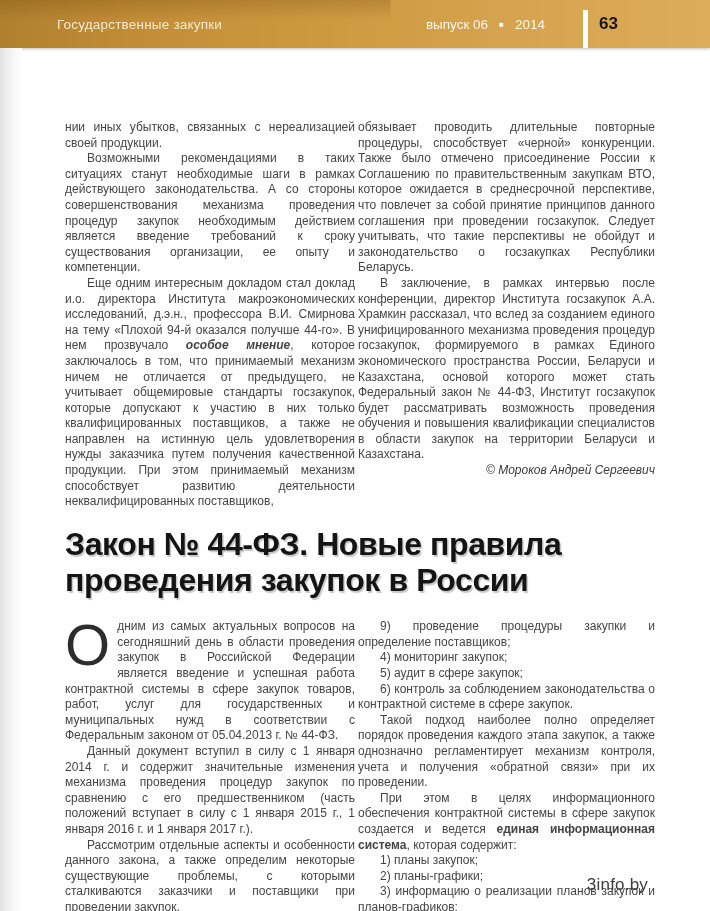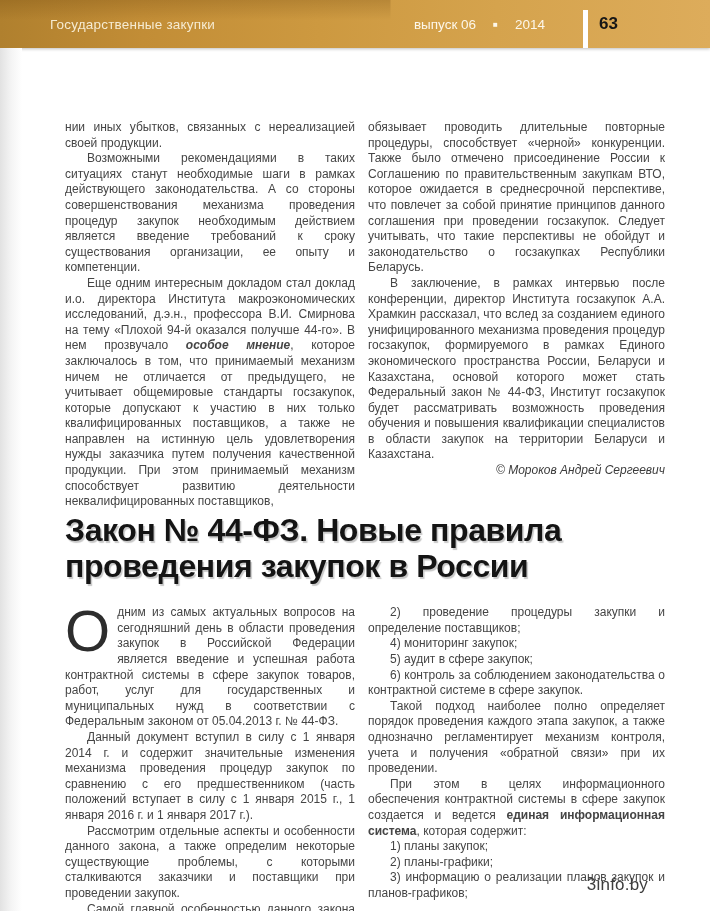--- a/index.html
+++ b/index.html
@@ -15,29 +15,29 @@
   
   .band {
     position: absolute; top: 0; left: 0;
     width: 710px; height: 48px;
     background:
       linear-gradient(180deg, rgba(85,48,0,0.20) 0%, rgba(85,48,0,0) 42%) left top / 55% 100% no-repeat,
       linear-gradient(90deg, #b0802e 0%, #c28d36 20%, #cd9940 45%, #d5a34d 70%, #ddac5b 100%);
     box-shadow: 0 1px 3px rgba(0,0,0,0.25);
   }
   .band-section-title {
-    position: absolute; left: 50px; top: 50%;
+    position: absolute; left: 57px; top: 50%;
     transform: translateY(-50%);
     color: #f6ebd1; font-size: 13.5px; letter-spacing: 0.2px;
   }
   .band-issue {
     position: absolute; right: 165px; top: 50%;
     transform: translateY(-50%);
     color: #fdf7ea; font-size: 13.5px;
-    display: flex; align-items: center; gap: 17px; margin-left: 22px;
+    display: flex; align-items: center; gap: 11px; margin-left: 22px;
   }
   .issue-square { font-size: 8px; line-height: 1; position: relative; top: 0.5px; }
   .band-divider {
     position: absolute; left: 583px; top: 10px;
     width: 5px; height: 38px; background: #ffffff;
   }
   .band-pageno {
     position: absolute; left: 599px; top: 50%;
     transform: translateY(-50%);
     font-size: 17px; font-weight: bold; color: #161616;
@@ -47,37 +47,37 @@
   .left-edge {
     position: absolute; top: 48px; left: 0; bottom: 0; width: 22px;
     background: linear-gradient(90deg, #e2e2e2 0%, #f4f4f4 50%, #ffffff 100%);
   }
 
   
   .content {
     position: absolute; top: 48px; left: 0; right: 0;
     padding: 0 45px 0 65px;
   }
-  .two-col { display: flex; gap: 13px; }
+  .two-col { display: flex; gap: 3px; }
   .col {
     font-size: 12px; line-height: 15.6px;
     color: #454545; text-align: justify;
   }
   .col-a { width: 290px; flex: 0 0 290px; }
   .col-b { width: 297px; flex: 0 0 297px; }
   .col p { margin: 0; }
   .ind { text-indent: 22px; }
   .article-review { margin-top: 72px; }
   .byline {
     margin-top: 14px; text-align: right;
     font-style: italic; font-size: 12px; color: #3b3b3b;
   }
 
   .law-title {
-    margin-top: 2px;
+    margin-top: 16px;
     font-size: 32px; line-height: 36px; font-weight: bold;
     color: #141414; letter-spacing: -0.4px;
     text-shadow: 1.5px 2px 1px rgba(0,0,0,0.22);
   }
 
   .article-law { margin-top: 17px; }
   .dropcap {
     float: left;
     font-size: 58px; line-height: 45px; font-weight: 400;
     color: #2d2d2d;
@@ -127,21 +127,21 @@
 
   <div class="two-col article-law">
     <div class="col col-a">
       <p><span class="dropcap">О</span><span>дним из самых актуальных вопросов на сегодняшний день в области проведения закупок в Российской Федерации является введение и успешная работа контрактной системы в сфере закупок товаров, работ, услуг для государственных и муниципальных нужд в соответствии с Федеральным законом от 05.04.2013 г. № 44-ФЗ.</span></p>
       <p class="ind">Данный документ вступил в силу с 1 января 2014 г. и содержит значительные изменения механизма проведения процедур закупок по сравнению с его предшественником (часть положений вступает в силу с 1 января 2015 г., 1 января 2016 г. и 1 января 2017 г.).</p>
       <p class="ind">Рассмотрим отдельные аспекты и особенности данного закона, а также определим некоторые существующие проблемы, с которыми сталкиваются заказчики и поставщики при проведении закупок.</p>
       <p class="ind"><span>Самой главной особенностью данного закона является то, что он </span></p>
 
     </div>
     <div class="col col-b">
-      <p class="ind">2) проведение процедуры закупки и определение поставщиков;</p>
+      <p class="ind">9) проведение процедуры закупки и определение поставщиков;</p>
       <p class="ind">4) мониторинг закупок;</p>
       <p class="ind">5) аудит в сфере закупок;</p>
       <p class="ind">6) контроль за соблюдением законодательства о контрактной системе в сфере закупок.</p>
       <p class="ind">Такой подход наиболее полно определяет порядок проведения каждого этапа закупок, а также однозначно регламентирует механизм контроля, учета и получения «обратной связи» при их проведении.</p>
       <p class="ind"><span>При этом в целях информационного обеспечения контрактной системы в сфере закупок создается и ведется </span><b>единая информационная система</b><span>, которая содержит:</span></p>
       <p class="ind">1) планы закупок;</p>
       <p class="ind">2) планы-графики;</p>
       <p class="ind">3) информацию о реализации планов закупок и планов-графиков;</p>
 
     </div>

